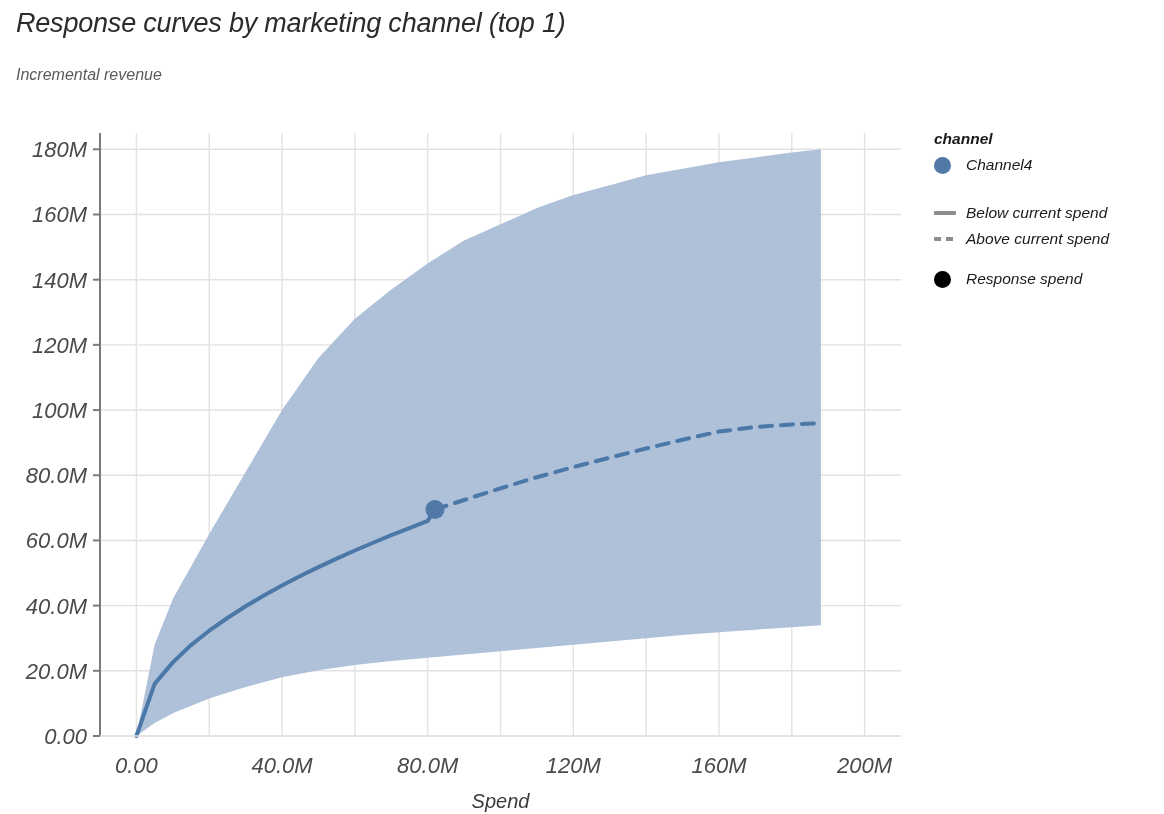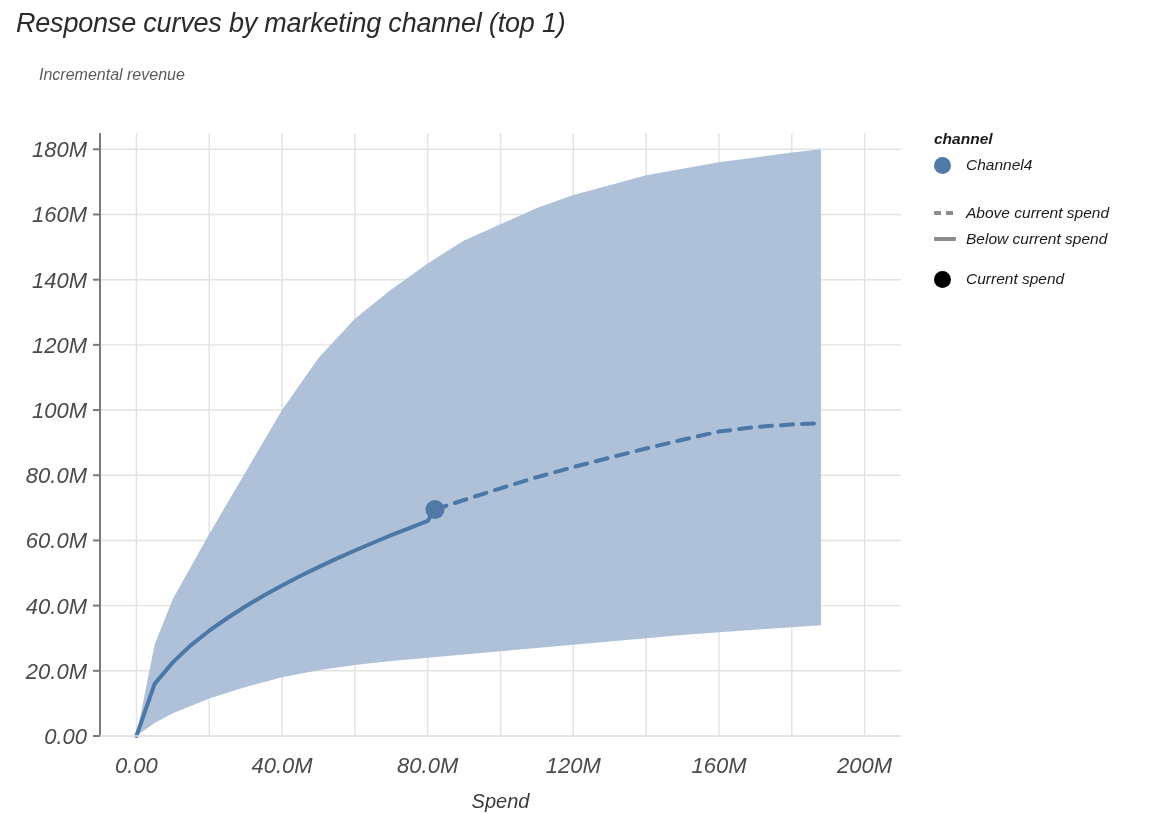--- a/index.html
+++ b/index.html
@@ -31,21 +31,20 @@
     white-space: nowrap;
   }
   .chart-subtitle {
     position: absolute;
     left: 16px;
     top: 66px;
     font-size: 16px;
     font-weight: 400;
     color: #5b5b5b;
     white-space: nowrap;
-    margin-left: 23px;
   }
   #plot-svg {
     position: absolute;
     left: 0;
     top: 0;
   }
   .legend {
     position: absolute;
     left: 934px;
     top: 130px;
@@ -177,35 +176,35 @@
       <span class="swatch">
         <span class="dot" id="sw-series" style="background:#5179a8"></span>
       </span>
       <span class="lbl">Channel4</span>
     </div>
 
     <div class="legend-gap"></div>
 
     <div class="legend-row">
       <span class="swatch">
+        <span class="dash-line" style="background:#8c8c8c"></span>
+      </span>
+      <span class="lbl">Below current spend</span>
+    </div>
+
+    <div class="legend-row">
+      <span class="swatch">
         <span class="dash-line" style="background:repeating-linear-gradient(to right,#8c8c8c 0 7px,transparent 7px 12px)"></span>
       </span>
       <span class="lbl">Above current spend</span>
     </div>
 
-    <div class="legend-row">
-      <span class="swatch">
-        <span class="dash-line" style="background:#8c8c8c"></span>
-      </span>
-      <span class="lbl">Below current spend</span>
-    </div>
-
     <div class="legend-gap-sm"></div>
 
     <div class="legend-row">
       <span class="swatch">
         <span class="dot" style="background:#000000"></span>
       </span>
-      <span class="lbl">Current spend</span>
+      <span class="lbl">Response spend</span>
     </div>
   </div>
 
 </div>
 
 </body></html>

